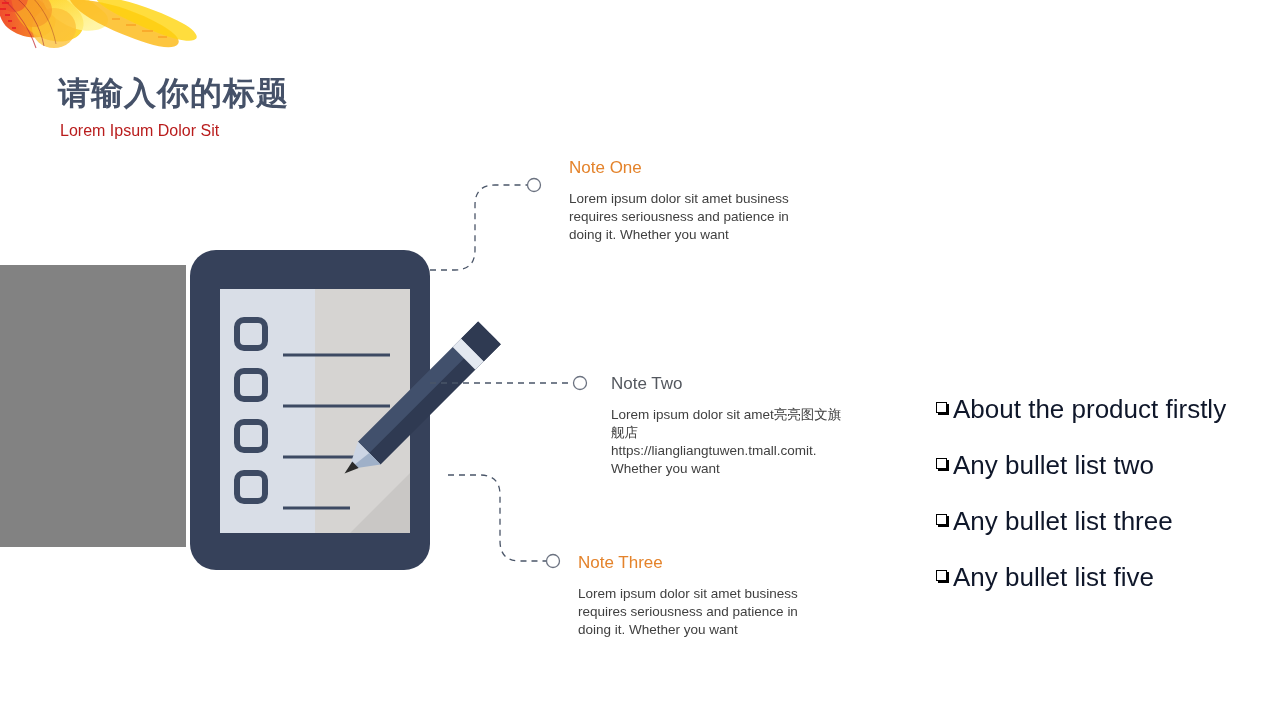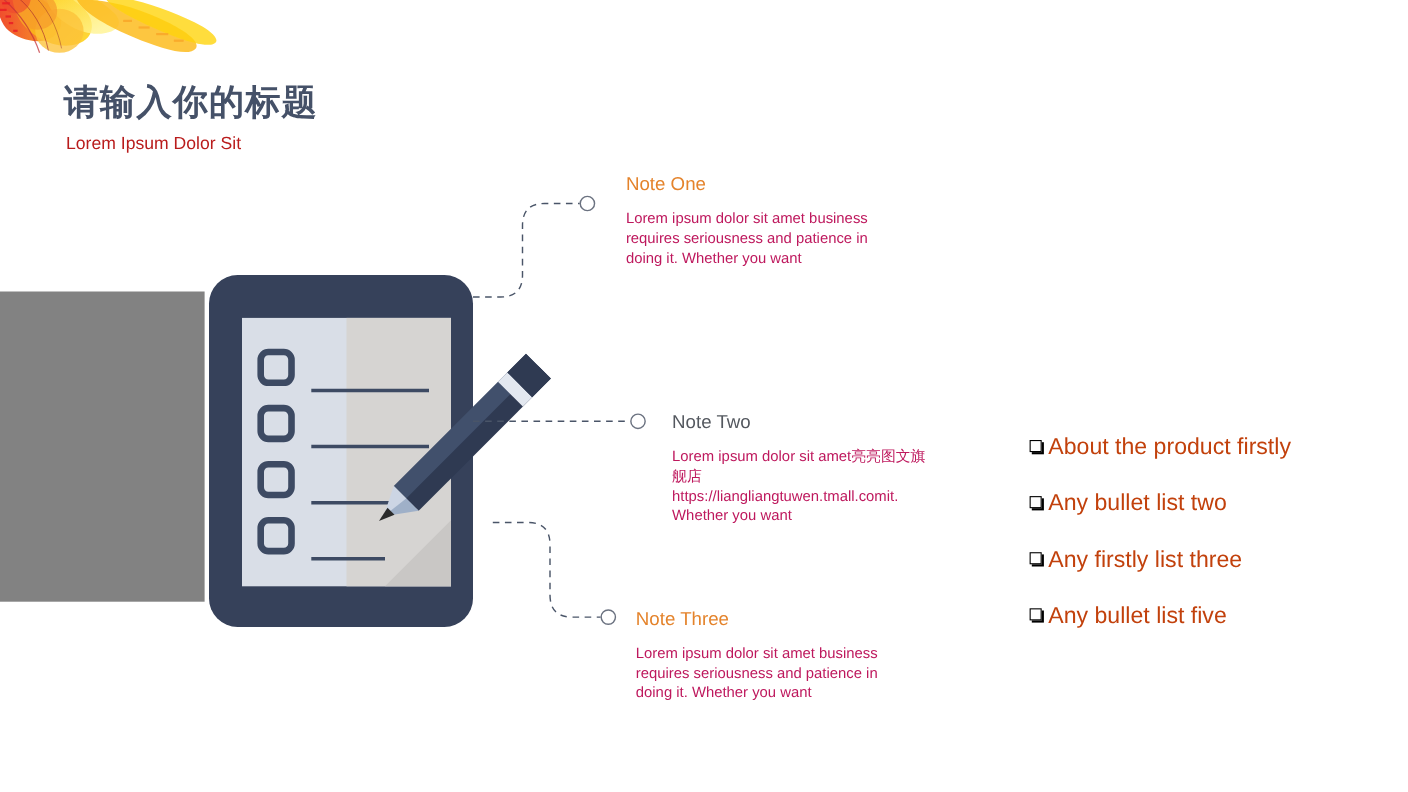--- a/index.html
+++ b/index.html
@@ -37,31 +37,31 @@
 
   
   .connectors{position:absolute;left:0;top:0;width:1280px;height:720px;pointer-events:none;}
 
   
   .note{position:absolute;}
   .note-title{font-size:17px;margin:0 0 12px 0;white-space:nowrap;}
   .note-title.orange{color:#e4832b;}
   .note-title.dark{color:#54585f;}
   .note-body{
-    font-size:13.5px;line-height:18px;color:#be185d;
+    font-size:13.5px;line-height:18px;color:#404040;
     margin:0;
   }
   #note-1{left:569px;top:158px;width:232px;}
   #note-2{left:611px;top:374px;width:232px;}
   #note-3{left:578px;top:553px;width:232px;}
 
   
   .bullet-list{position:absolute;left:936px;top:396px;width:320px;}
   .bullet-item{
-    font-size:21px;color:#c2410c;
+    font-size:26px;color:#0f172a;
     line-height:1;margin-bottom:30px;white-space:nowrap;
     display:flex;align-items:center;
   }
   .bullet-item:last-child{margin-bottom:0;}
   .bullet-glyph{
     display:inline-block;width:14px;height:14px;
     margin-right:3px;flex:0 0 auto;position:relative;
   }
   .bullet-glyph::before{
     content:"";position:absolute;left:2px;top:2px;
@@ -194,21 +194,21 @@
     <div class="bullet-item">
       <span class="bullet-glyph"></span>
       <span class="bullet-text">About the product firstly</span>
     </div>
     <div class="bullet-item">
       <span class="bullet-glyph"></span>
       <span class="bullet-text">Any bullet list two</span>
     </div>
     <div class="bullet-item">
       <span class="bullet-glyph"></span>
-      <span class="bullet-text">Any firstly list three</span>
+      <span class="bullet-text">Any bullet list three</span>
     </div>
     <div class="bullet-item">
       <span class="bullet-glyph"></span>
       <span class="bullet-text">Any bullet list five</span>
     </div>
   </div>
 
 </div>
 
 </body></html>

